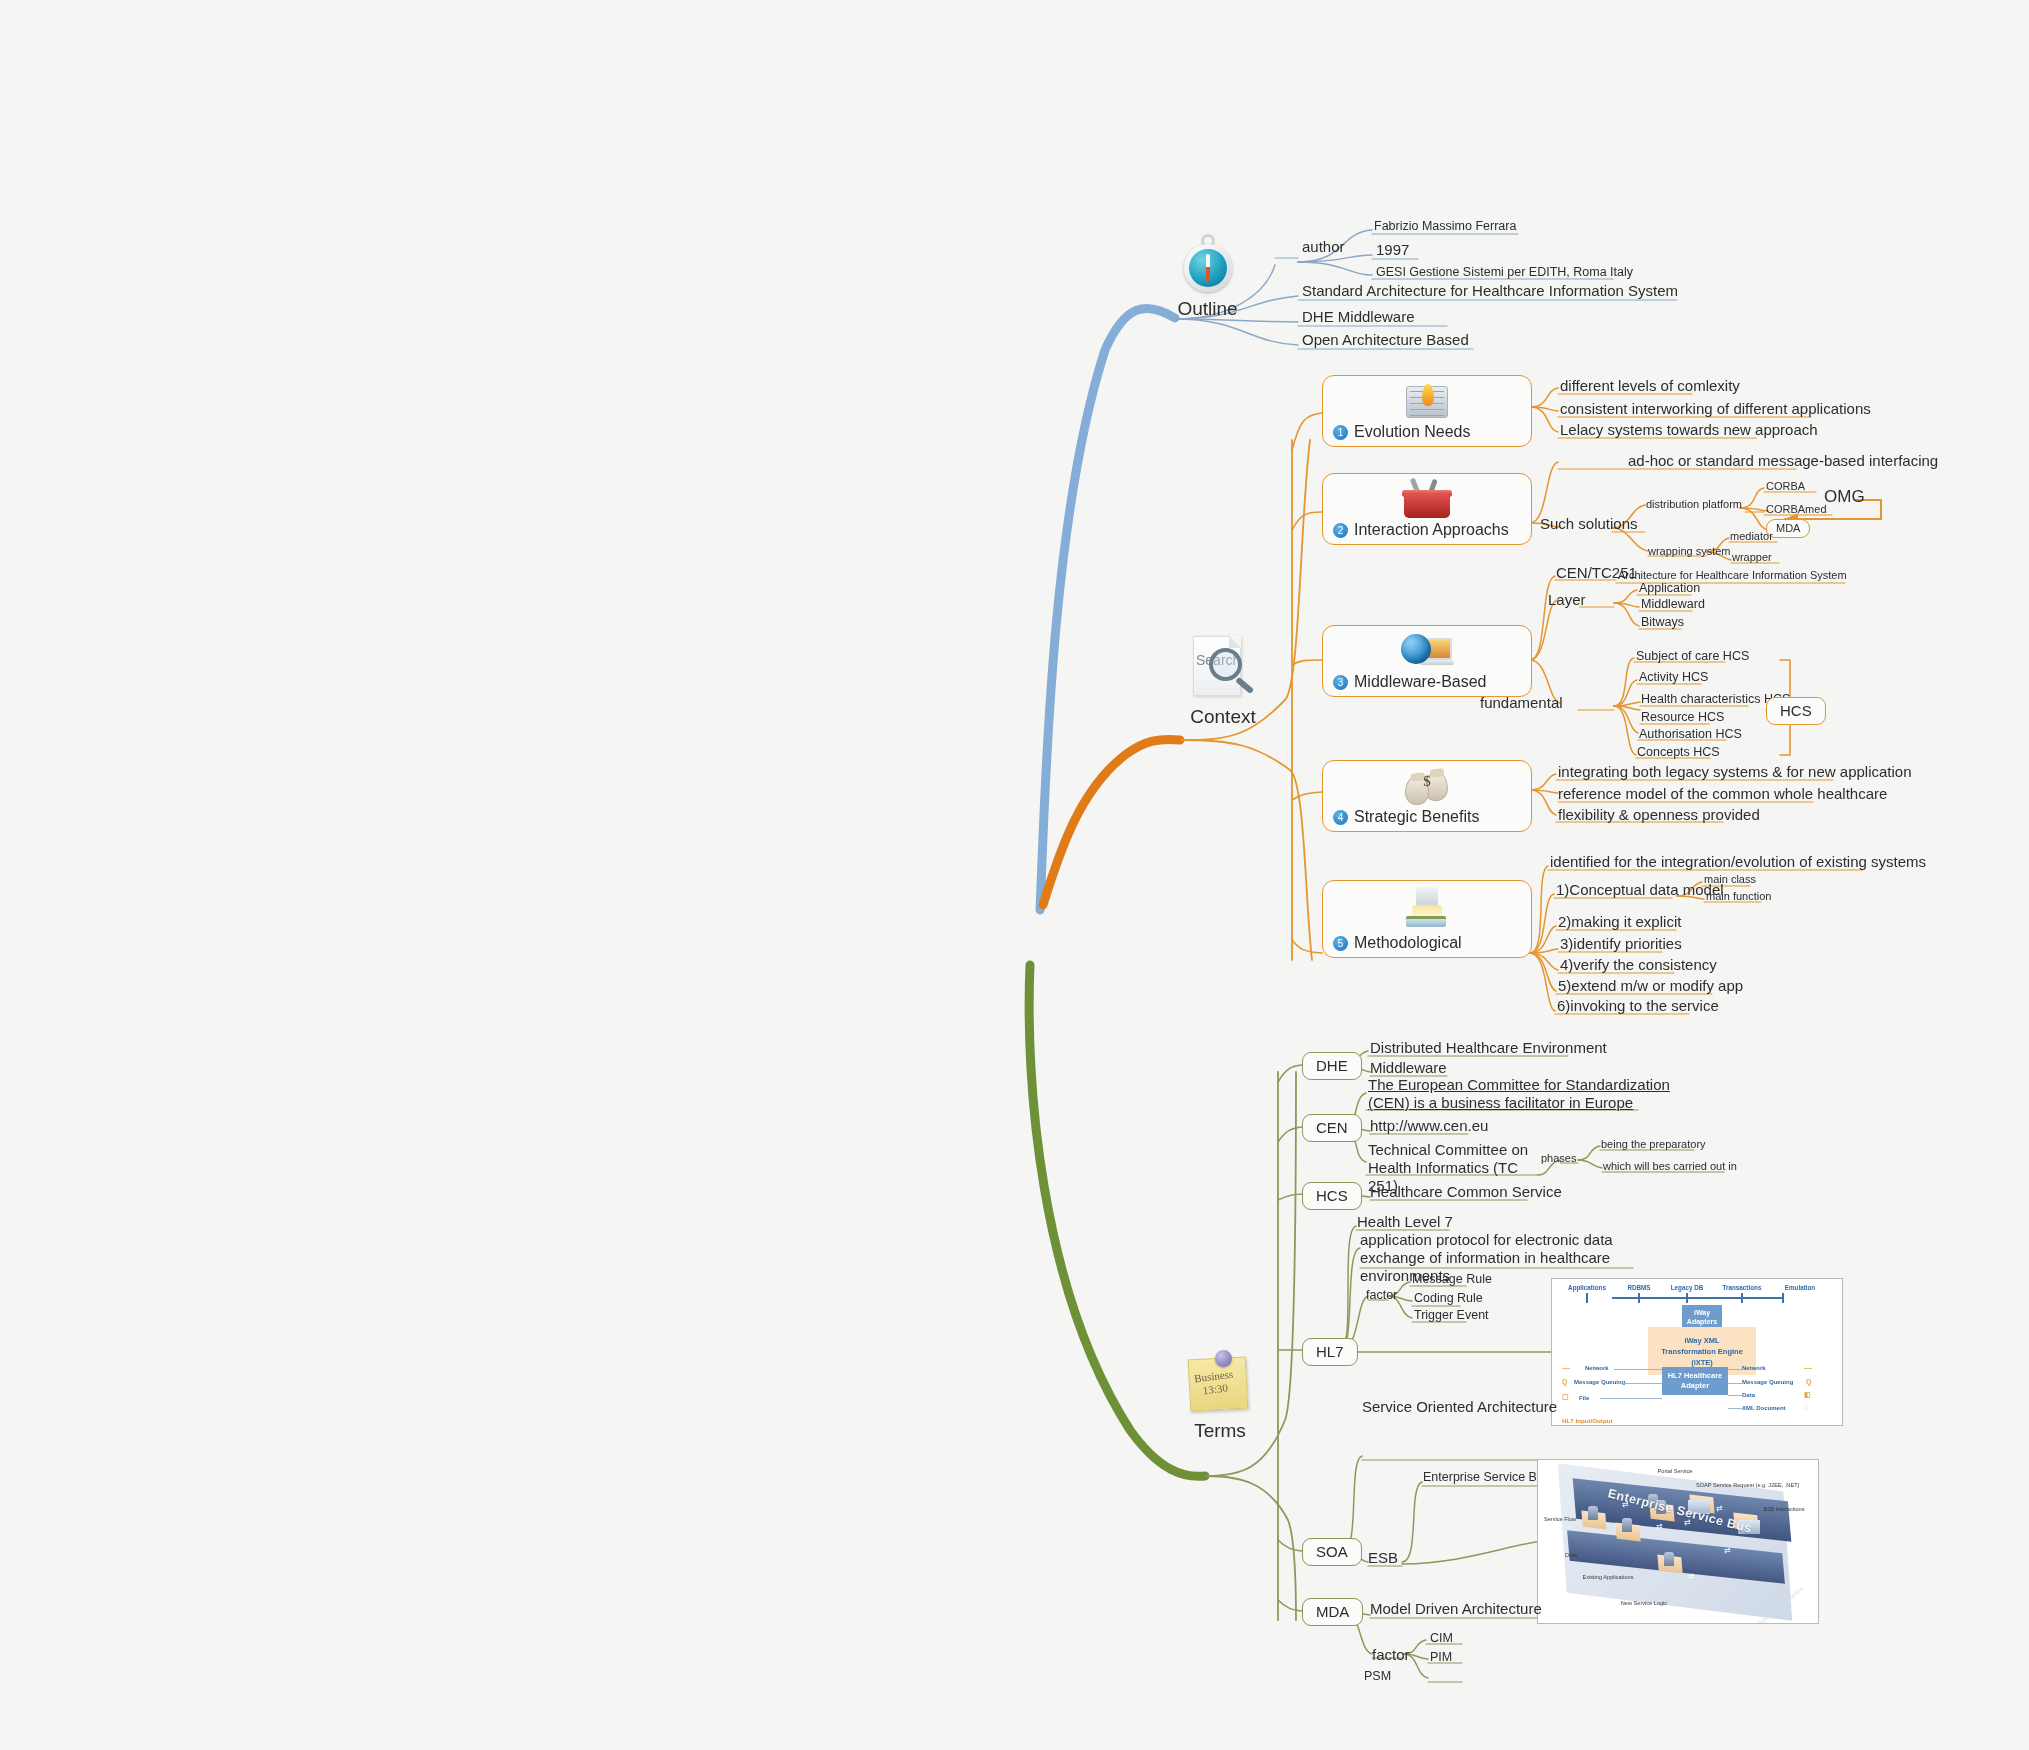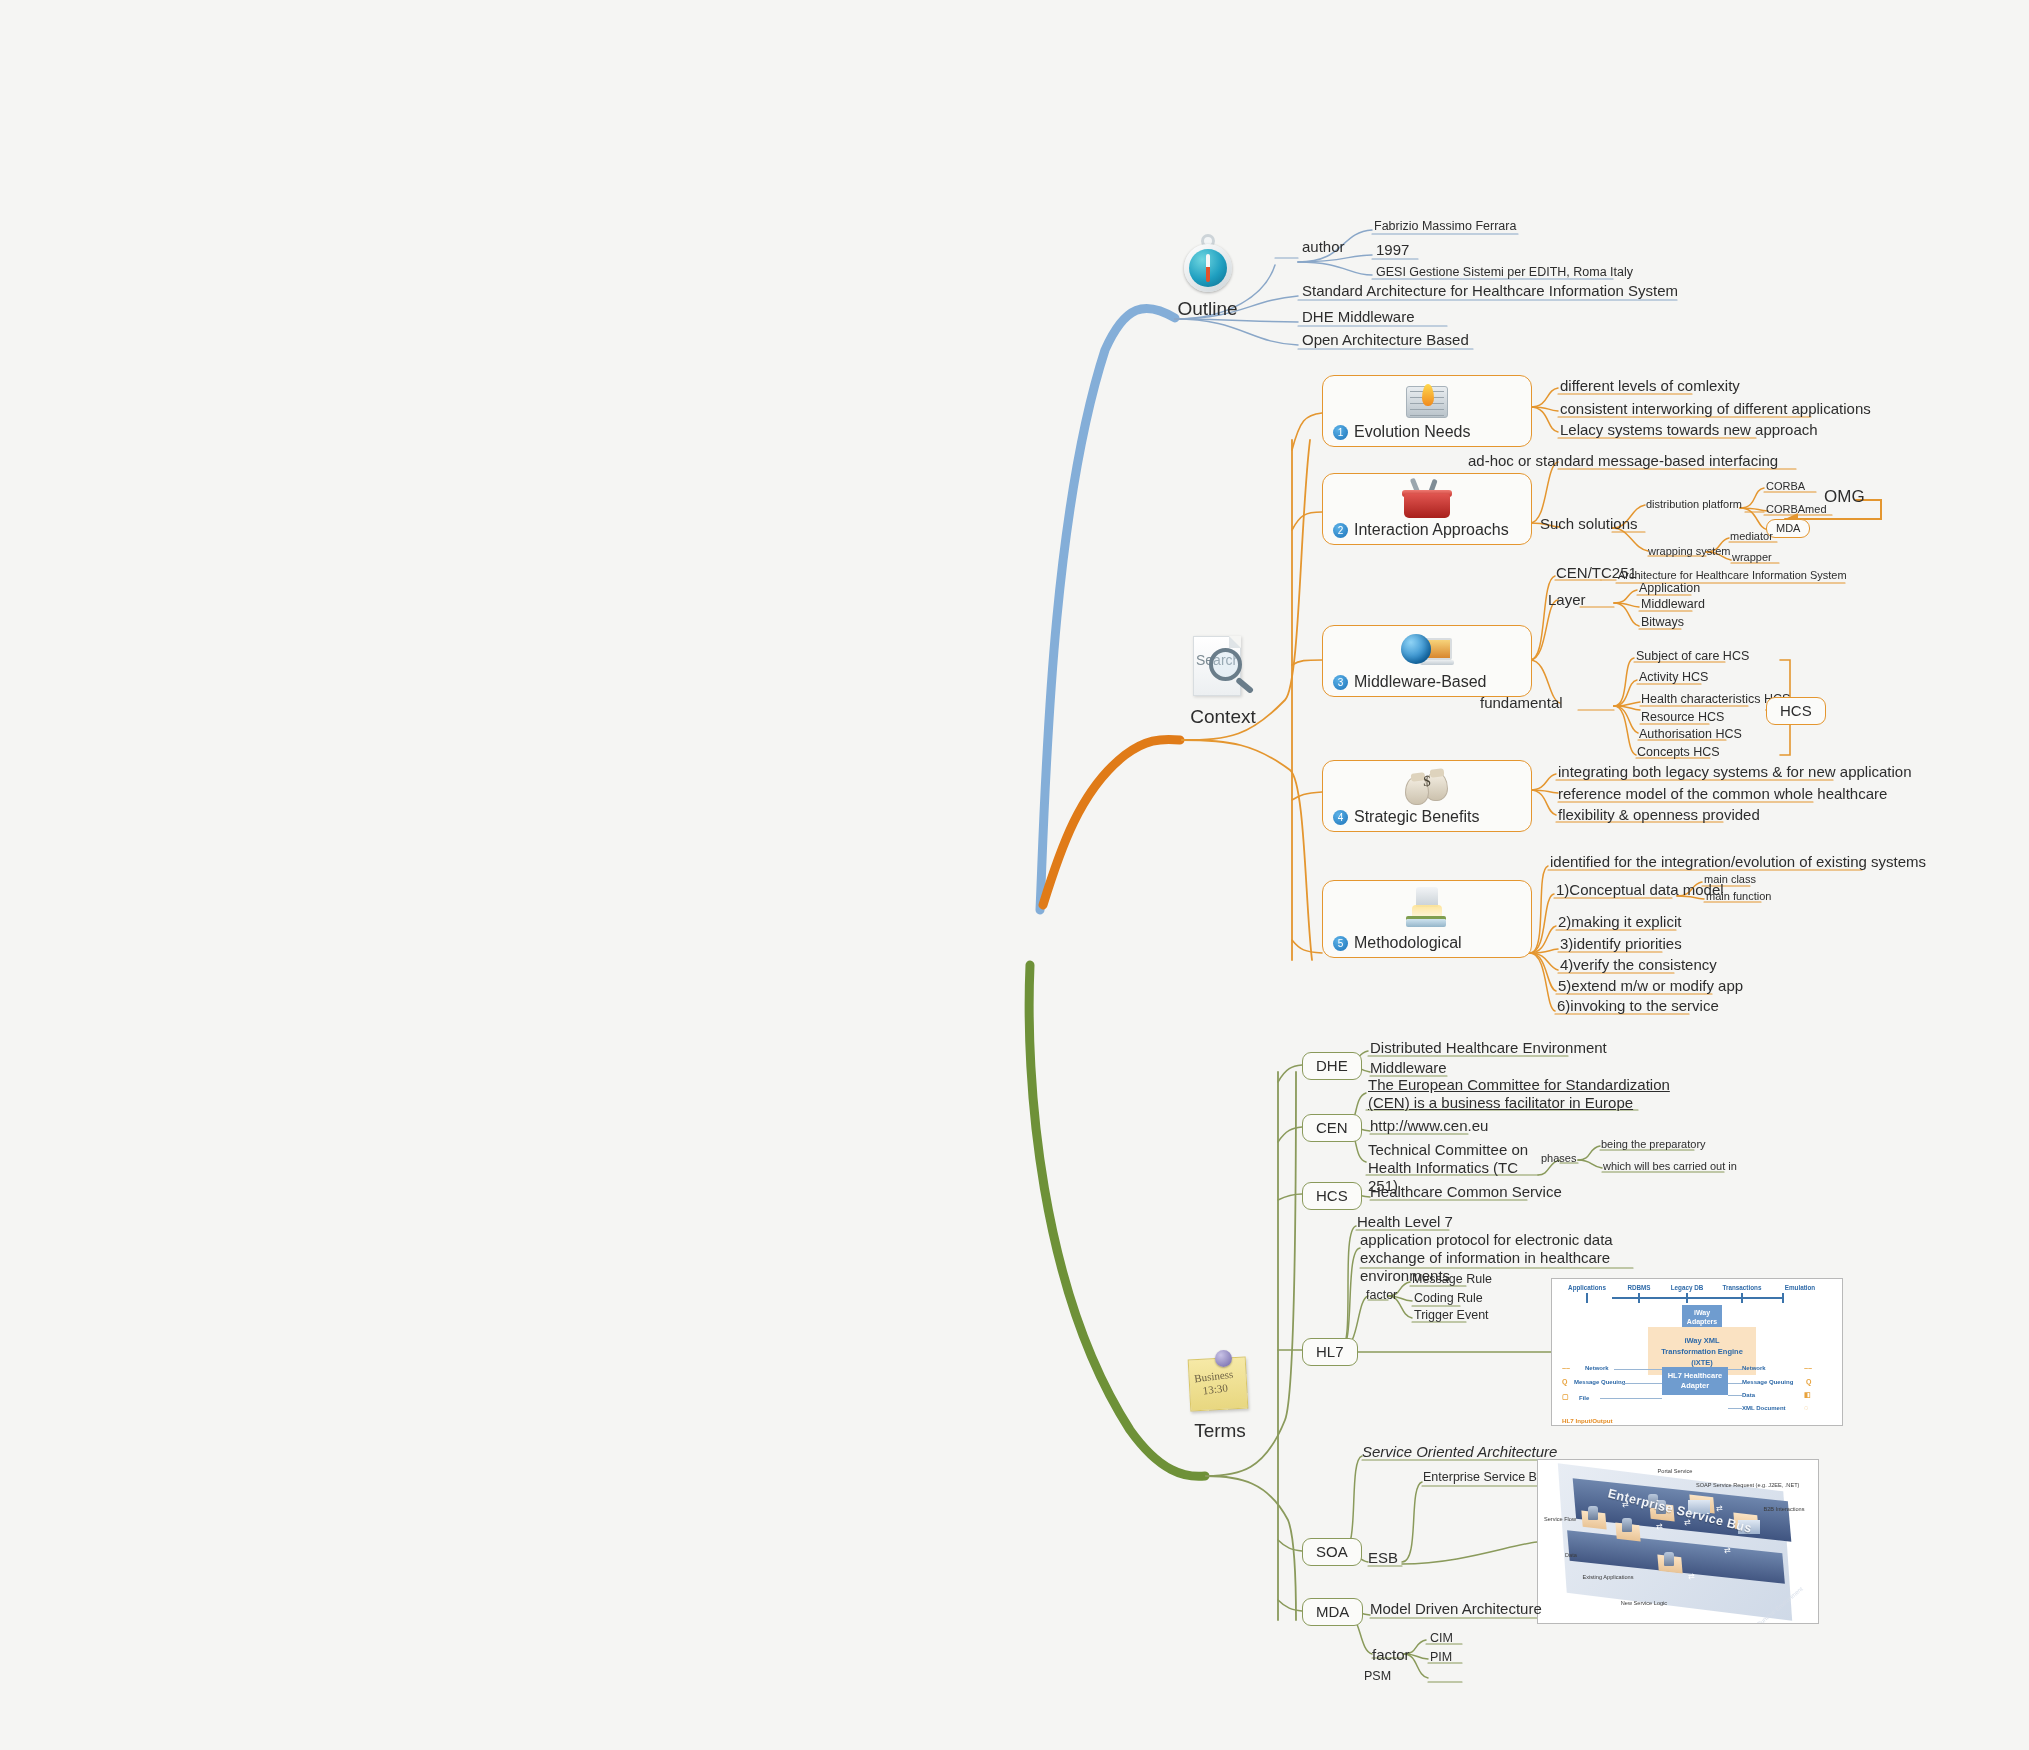--- a/index.html
+++ b/index.html
@@ -697,21 +697,21 @@
         <span class="t1"></span>
         <span class="t2"></span>
         <span class="lid"></span>
         <span class="box"></span>
       </span>
     <span class="cap">
         <span class="badge">2</span>
         <span>Interaction Approachs</span>
       </span>
   </div>
-  <div class="node topic" style="left:1468px; top:452px;">ad-hoc or standard message-based interfacing</div>
+  <div class="node topic" style="left:1628px; top:452px;">ad-hoc or standard message-based interfacing</div>
   <div class="node topic" style="left:1540px; top:515px;">Such solutions</div>
   <div class="node topic xs" style="left:1646px; top:498px;">distribution platform</div>
   <div class="node topic xs" style="left:1766px; top:480px;">CORBA</div>
   <div class="node topic xs" style="left:1766px; top:503px;">CORBAmed</div>
   <div class="node topic xs boxed" style="left:1766px; top:519px; padding:2px 9px;">MDA</div>
   <div class="node topic xs" style="left:1648px; top:545px;">wrapping system</div>
   <div class="node topic xs" style="left:1730px; top:530px;">mediator</div>
   <div class="node topic xs" style="left:1732px; top:551px;">wrapper</div>
   <div class="node topic" style="left:1824px; top:488px; font-size:17px;">OMG</div>
 
@@ -850,21 +850,21 @@
       <div class="oi" style="left:10px; top:114px;">▢</div>
       <div class="oi" style="left:252px; top:86px;">~~</div>
       <div class="oi" style="left:254px; top:99px;">Q</div>
       <div class="oi" style="left:252px; top:112px;">◧</div>
       <div class="oi" style="left:252px; top:125px;">◌</div>
       <div class="orangelbl" style="left:10px; top:138px;">HL7 Input/Output</div>
     </div>
   </div>
 
   <div class="node topic boxed green pad" style="left:1302px; top:1538px;">SOA</div>
-  <div class="node topic" style="left:1362px; top:1443px;font-style:italic;">Service Oriented Architecture</div>
+  <div class="node topic" style="left:1362px; top:1398px;">Service Oriented Architecture</div>
   <div class="node topic" style="left:1368px; top:1549px;">ESB</div>
   <div class="node topic sm" style="left:1423px; top:1470px;">Enterprise Service Bus</div>
 
   <div class="imgpanel" id="esbimg">
     <div class="esb">
       <div class="plane"></div>
       <div class="band"></div>
       <div class="band2"></div>
       <div class="tile" style="left:44px; top:52px;"></div>
       <div class="tile" style="left:78px; top:64px;"></div>

